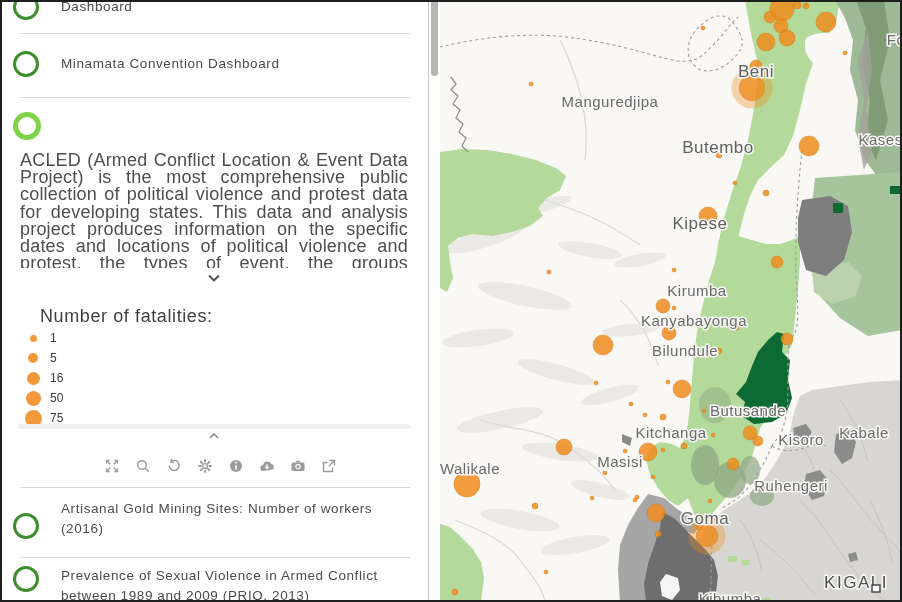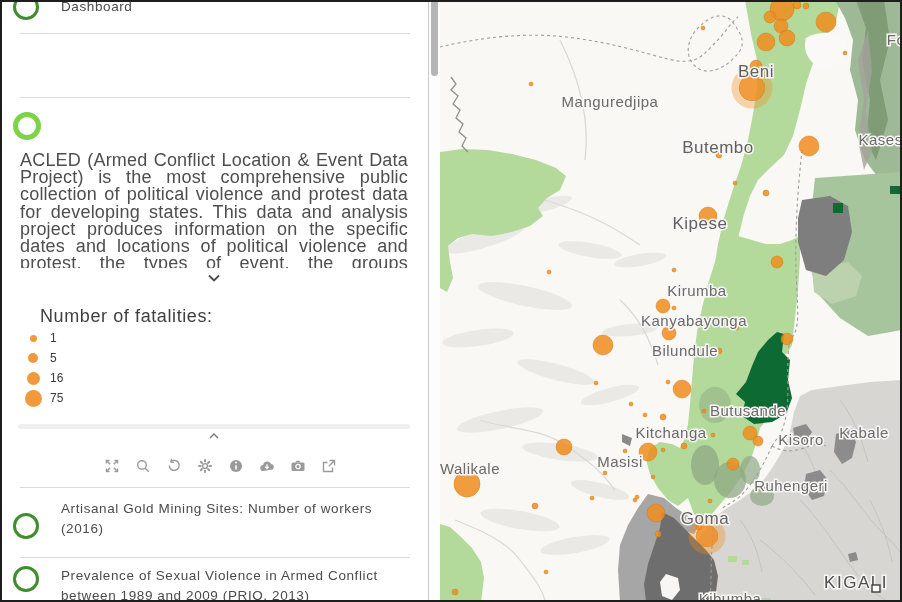--- a/index.html
+++ b/index.html
@@ -45,20 +45,24 @@
 <div class="stage">
 
   <aside class="sidebar">
 
     <div class="item" style="top:-6px">
       <span class="ring"></span>
       <span class="item-label">Dashboard</span>
     </div>
     <div class="divider" style="top:33px"></div>
 
+    <div class="item" style="top:51px">
+      <span class="ring"></span>
+      <span class="item-label">Minamata Convention Dashboard</span>
+    </div>
     <div class="divider" style="top:97px"></div>
 
     <div class="item selected" style="top:112px">
       <span class="ring"></span>
     </div>
 
     <div class="description">ACLED (Armed Conflict Location &amp; Event Data Project) is the most comprehensive public collection of political violence and protest data for developing states. This data and analysis project produces information on the specific dates and locations of political violence and protest, the types of event, the groups involved, fatalities, and changes in territorial control. Information is recorded on the battles, killings, riots, and recruitment</div>
 
     <div class="chev" style="top:274px">
       <svg width="14" height="8" viewBox="0 0 14 8">
@@ -78,20 +82,26 @@
           <span class="legend-dotbox">
             <span class="legend-dot" style="width: 10px; height: 10px;"></span>
           </span>
           <span class="legend-val">5</span>
         </div>
         <div class="legend-row">
           <span class="legend-dotbox">
             <span class="legend-dot" style="width: 13px; height: 13px;"></span>
           </span>
           <span class="legend-val">16</span>
+        </div>
+        <div class="legend-row">
+          <span class="legend-dotbox">
+            <span class="legend-dot" style="width: 15px; height: 15px;"></span>
+          </span>
+          <span class="legend-val">50</span>
         </div>
         <div class="legend-row">
           <span class="legend-dotbox">
             <span class="legend-dot" style="width: 17px; height: 17px;"></span>
           </span>
           <span class="legend-val">75</span>
         </div>
       </div>
 
     <div class="hbar"></div>

